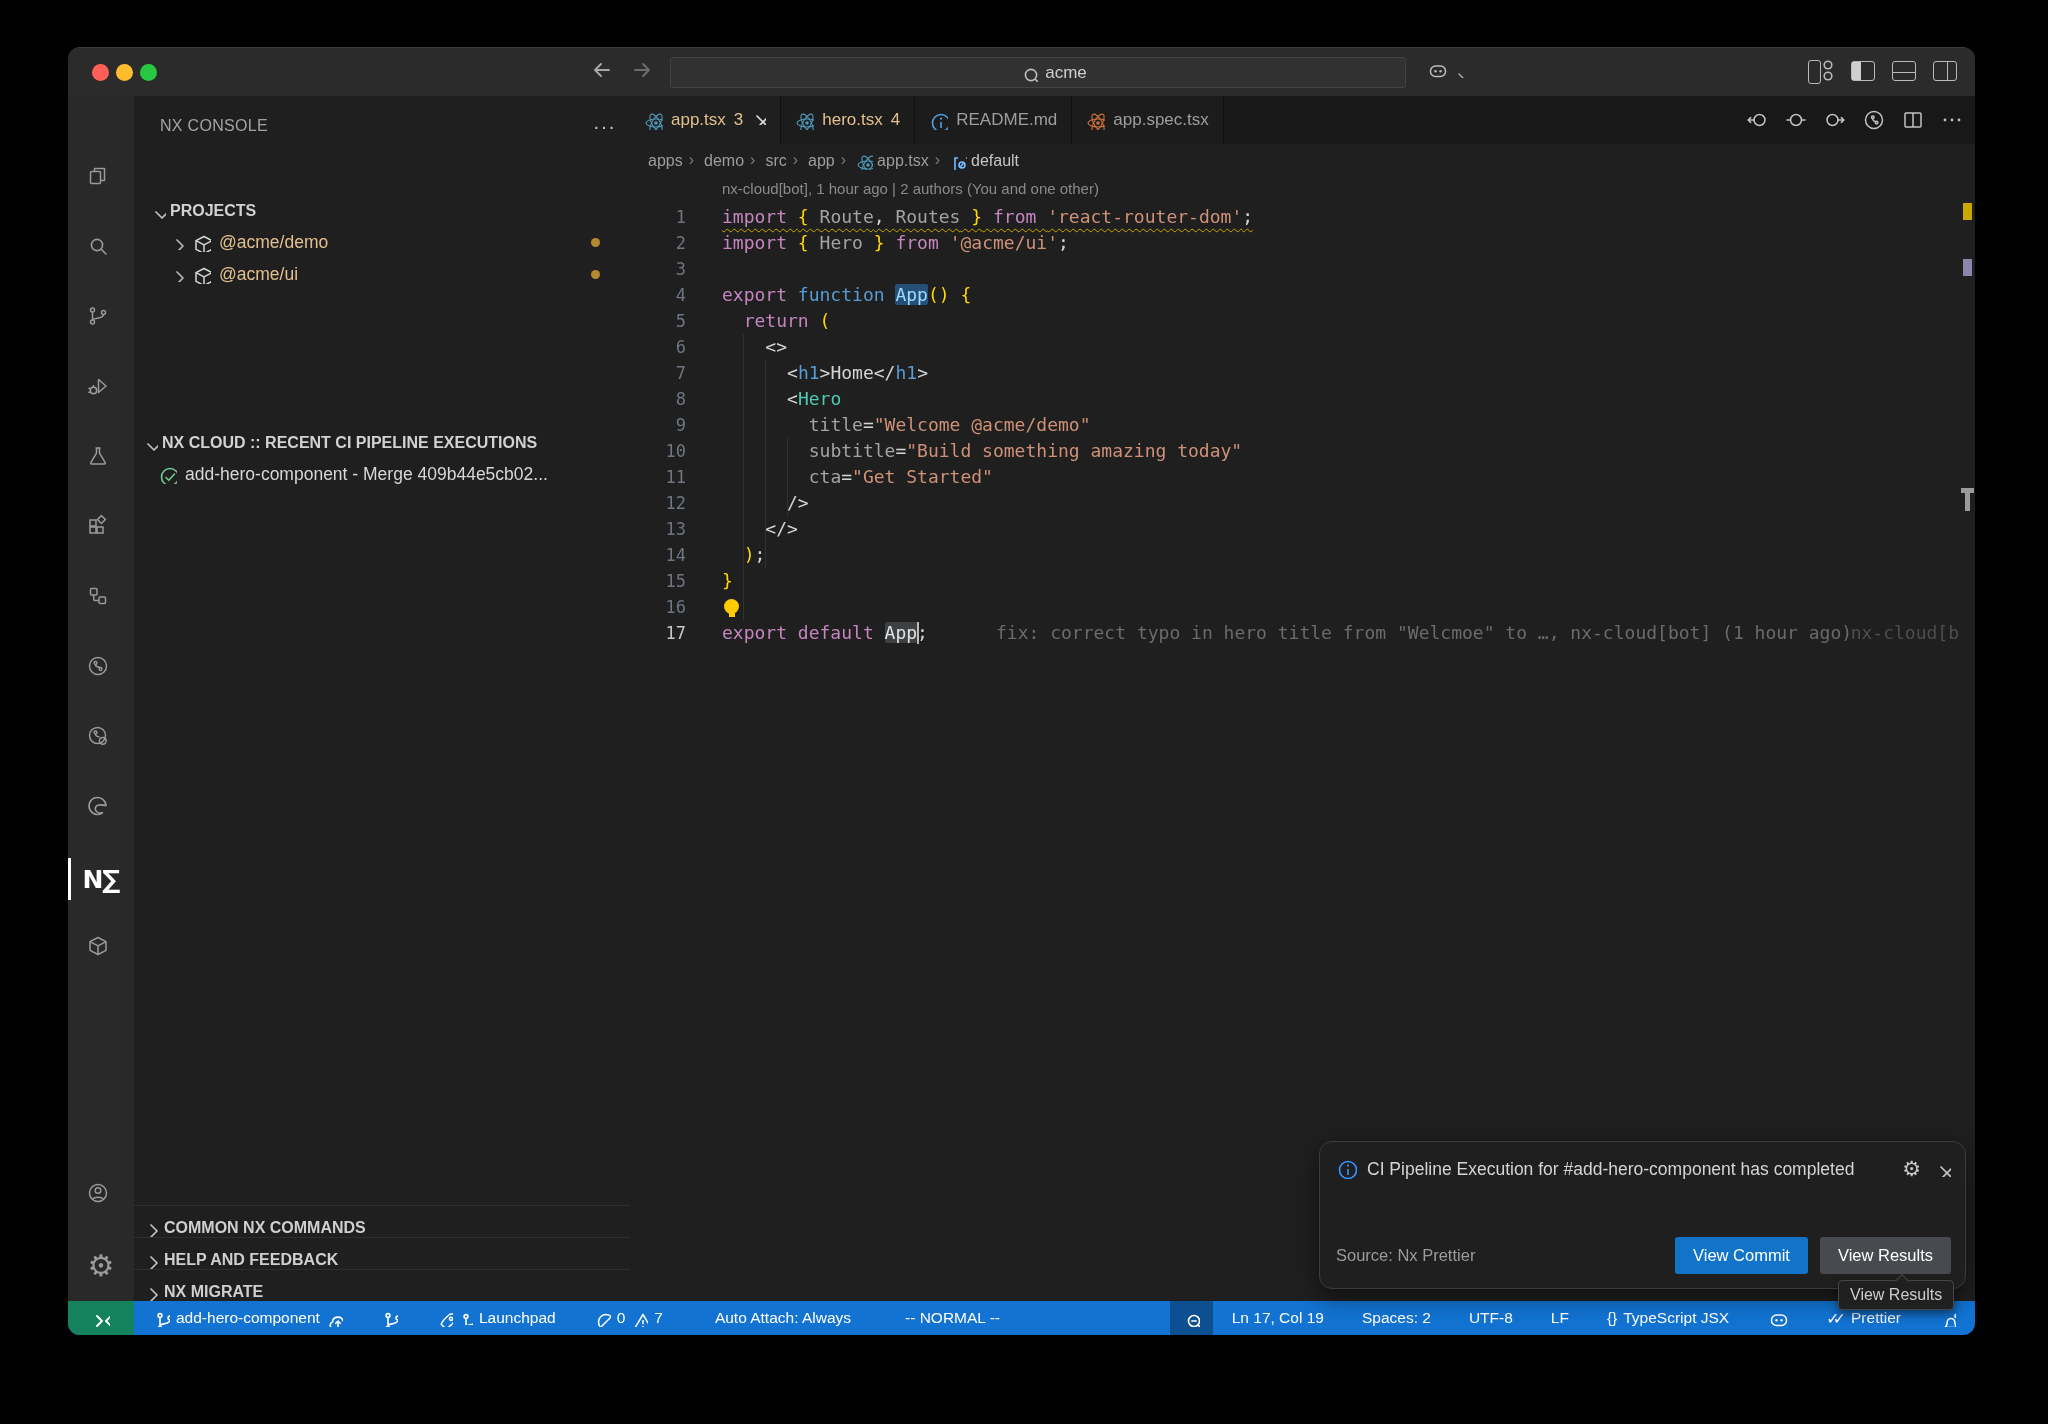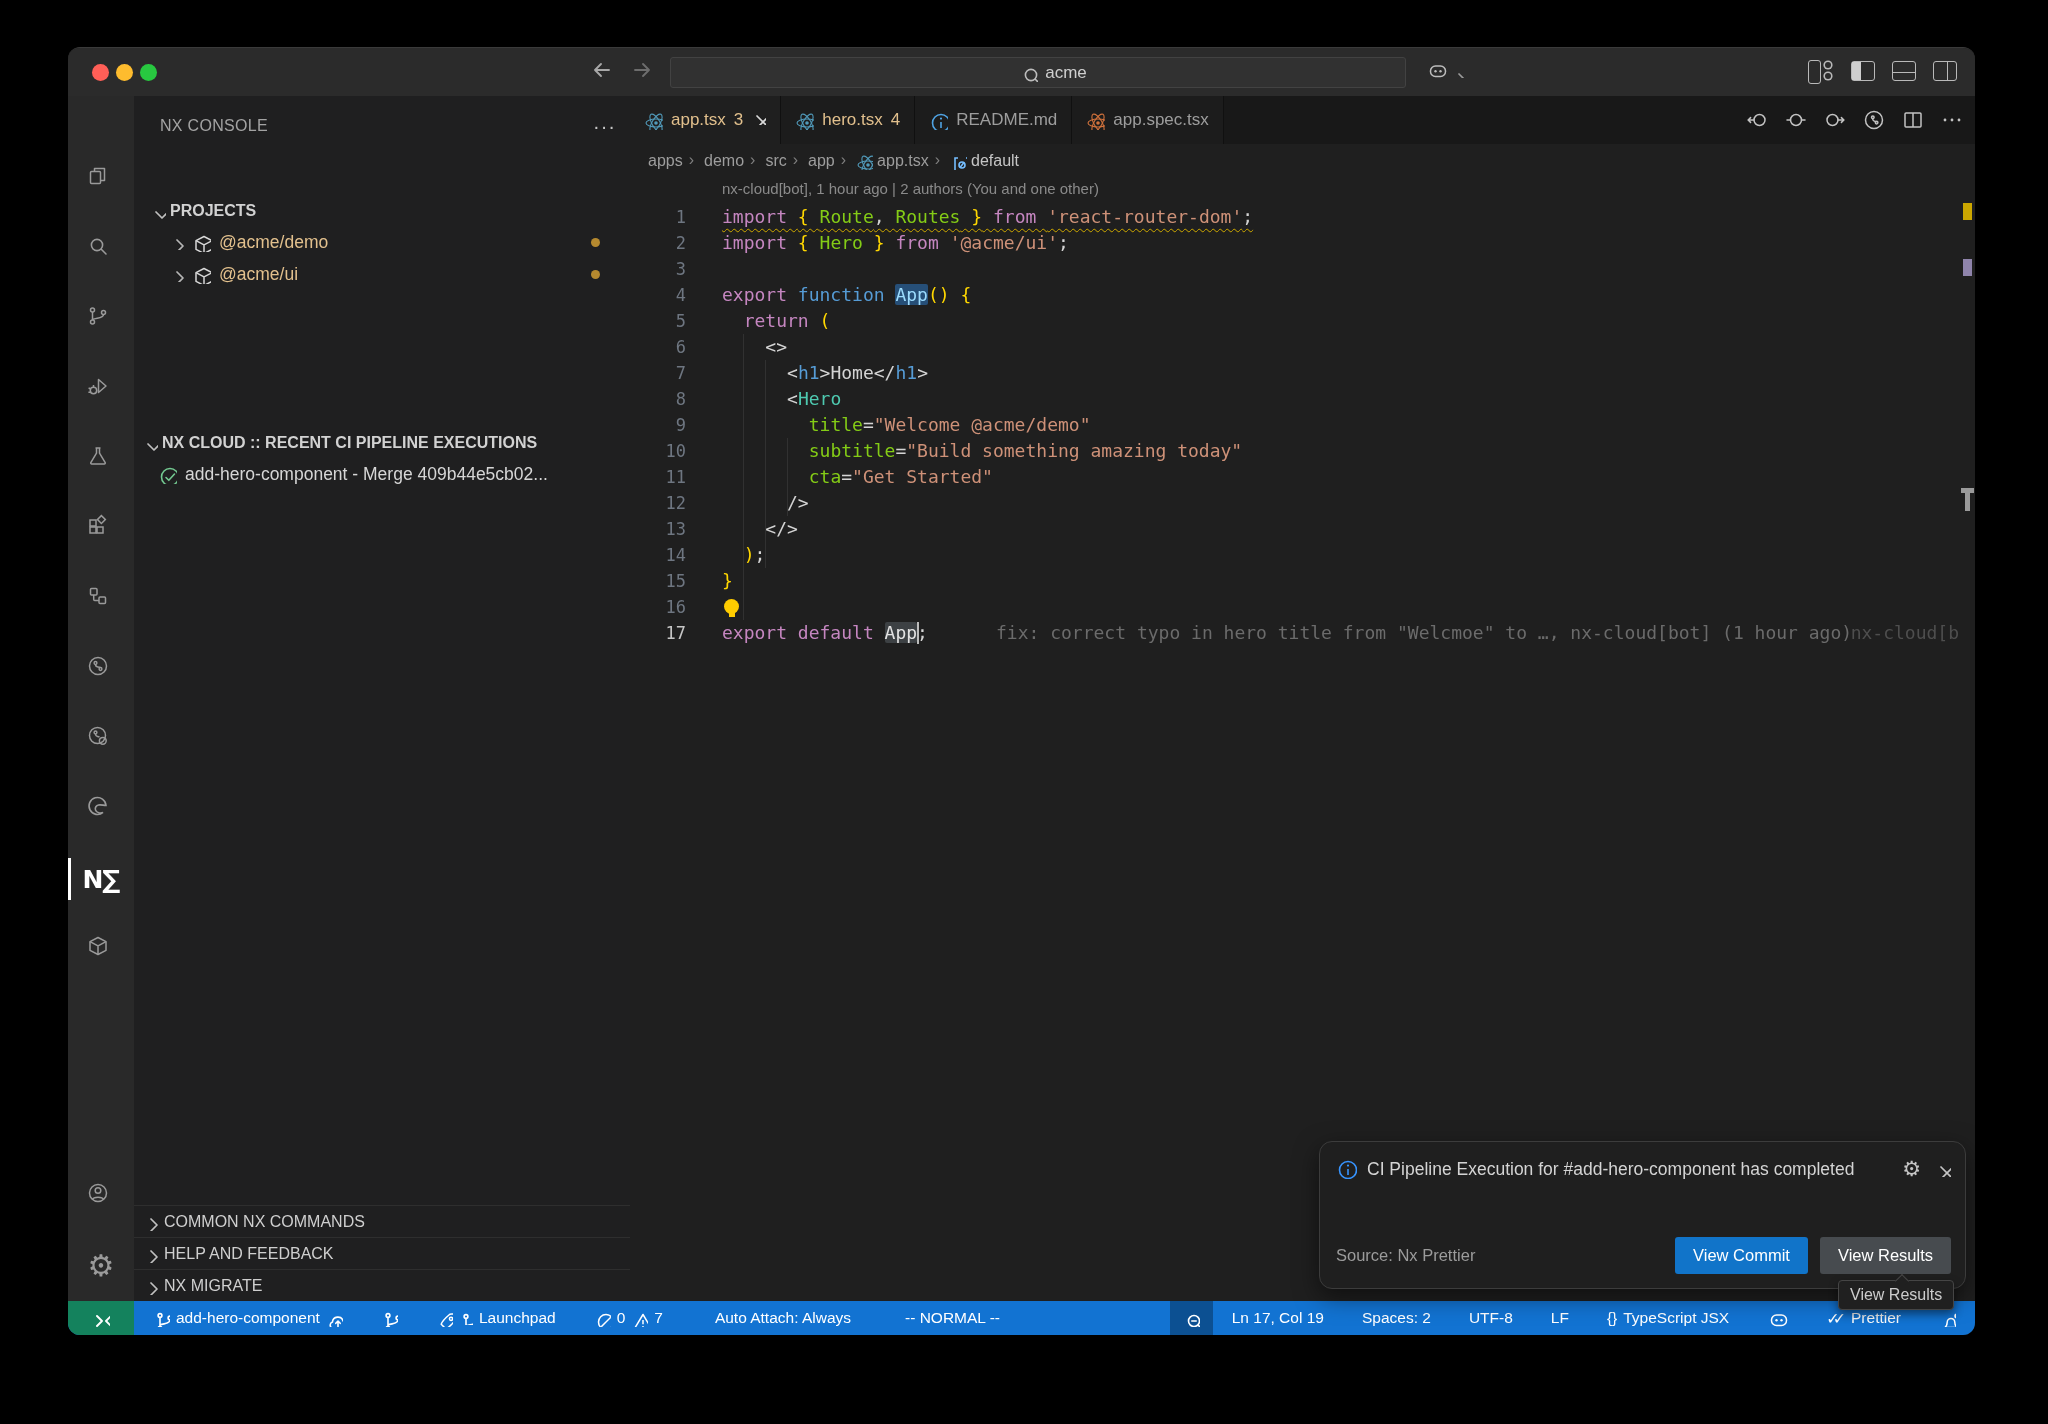--- a/index.html
+++ b/index.html
@@ -62,22 +62,22 @@
   .row svg { width:19px; height:19px; flex:none; }
   .chev-s { width:16px !important; height:16px !important; color:#b6b6b6; }
   .proj-label { color:#E2C08D; }
   .proj-icon { color:#d8d8d8; }
   .dot { position:absolute; right:30px; top:12px; width:9px; height:9px; border-radius:50%; background:#B5892F; }
   .cloud-row-label { color:#d6d6d6; font-size:17.5px; white-space:nowrap; }
   .check-icon { color:#73C991; }
   .projects { position:absolute; left:8px; top:100px; right:0; }
   .nxcloud { position:absolute; left:0; top:332px; right:0; }
   .sb-bottom { position:absolute; left:0; right:0; bottom:0; }
-  .sb-bottom .collapsed { height:32px; display:flex; align-items:center; gap:4px; padding-left:8px;
-    border-top:1px solid #2e2e2e; font-weight:400; font-size:16px; color:#cfcfcf; }
+  .sb-bottom .collapsed { height:32px; display:flex; align-items:flex-end; gap:4px; padding-left:8px;
+    border-top:1px solid #2e2e2e; font-weight:700; font-size:16px; color:#cfcfcf; }
   .sb-bottom .collapsed svg{ width:18px; height:18px; color:#c0c0c0; }
 
   
   .editor { position:absolute; left:562px; top:48px; right:0; bottom:34px; background:#1f1f1f; }
   .tabstrip { position:absolute; left:0; top:0; right:0; height:48px; background:#181818; display:flex; }
   .tab { display:flex; align-items:center; gap:8px; padding:0 14px; font-size:17px; color:#9d9d9d;
     background:#1c1c1c; border-right:1px solid #101010; }
   .tab.active { background:#1f1f1f; }
   .tab .badge { color:#E2C08D; }
   .tab .badge:empty{ display:none; }
@@ -98,21 +98,21 @@
     font-family:"DejaVu Sans Mono", monospace; font-size:18px; }
   .codelens { position:absolute; left:92px; top:2px; height:24px; color:#8a8a8a;
     font-family:"Liberation Sans", sans-serif; font-size:15px; }
   .code-lines { position:absolute; left:0; top:26px; right:0; }
   .code-line { position:relative; height:26px; line-height:26px; white-space:pre; color:#d4d4d4; }
   .ln { position:absolute; left:0; width:56px; text-align:right; color:#6e7681; font-size:17px; }
   .code-line.active .ln { color:#c6c6c6; }
   .lc { position:absolute; left:92px; }
   .squiggle { text-decoration:underline; text-decoration-style:wavy; text-decoration-color:#cca700;
     text-decoration-thickness:1px; text-underline-offset:5px; }
-  .t-kw{color:#C586C0;} .t-kw2{color:#569CD6;} .t-vr{color:#84cc16;} .t-st{color:#CE9178;}
+  .t-kw{color:#C586C0;} .t-kw2{color:#569CD6;} .t-vr{color:#a3a3a3;} .t-st{color:#CE9178;}
   .t-b1{color:#FFD700;} .t-fg{color:#d4d4d4;} .t-tag{color:#569CD6;} .t-cmp{color:#4EC9B0;}
   .t-pl{color:#d4d4d4;}
   .t-occ{background:#3d4144; color:#e3e3e3; border-radius:2px;}
   .t-fnsel{background:#264f78; color:#9cdcfe; border-radius:2px;}
   .cursor { position:absolute; left:287px; top:2px; width:2px; height:22px; background:#bcbcbc; }
   .blame { position:absolute; left:366px; color:#6b6b6b; }
   .blame-right { position:absolute; right:16px; color:#4e4e4e; }
   .bulb { position:absolute; left:94px; top:5px; width:15px; height:15px; border-radius:50%; background:#FFCC00; }
   .bulb::after { content:""; position:absolute; left:4.5px; bottom:-3px; width:6px; height:4px; background:#FFCC00; }
   .guide { position:absolute; width:1px; background:#313131; }

